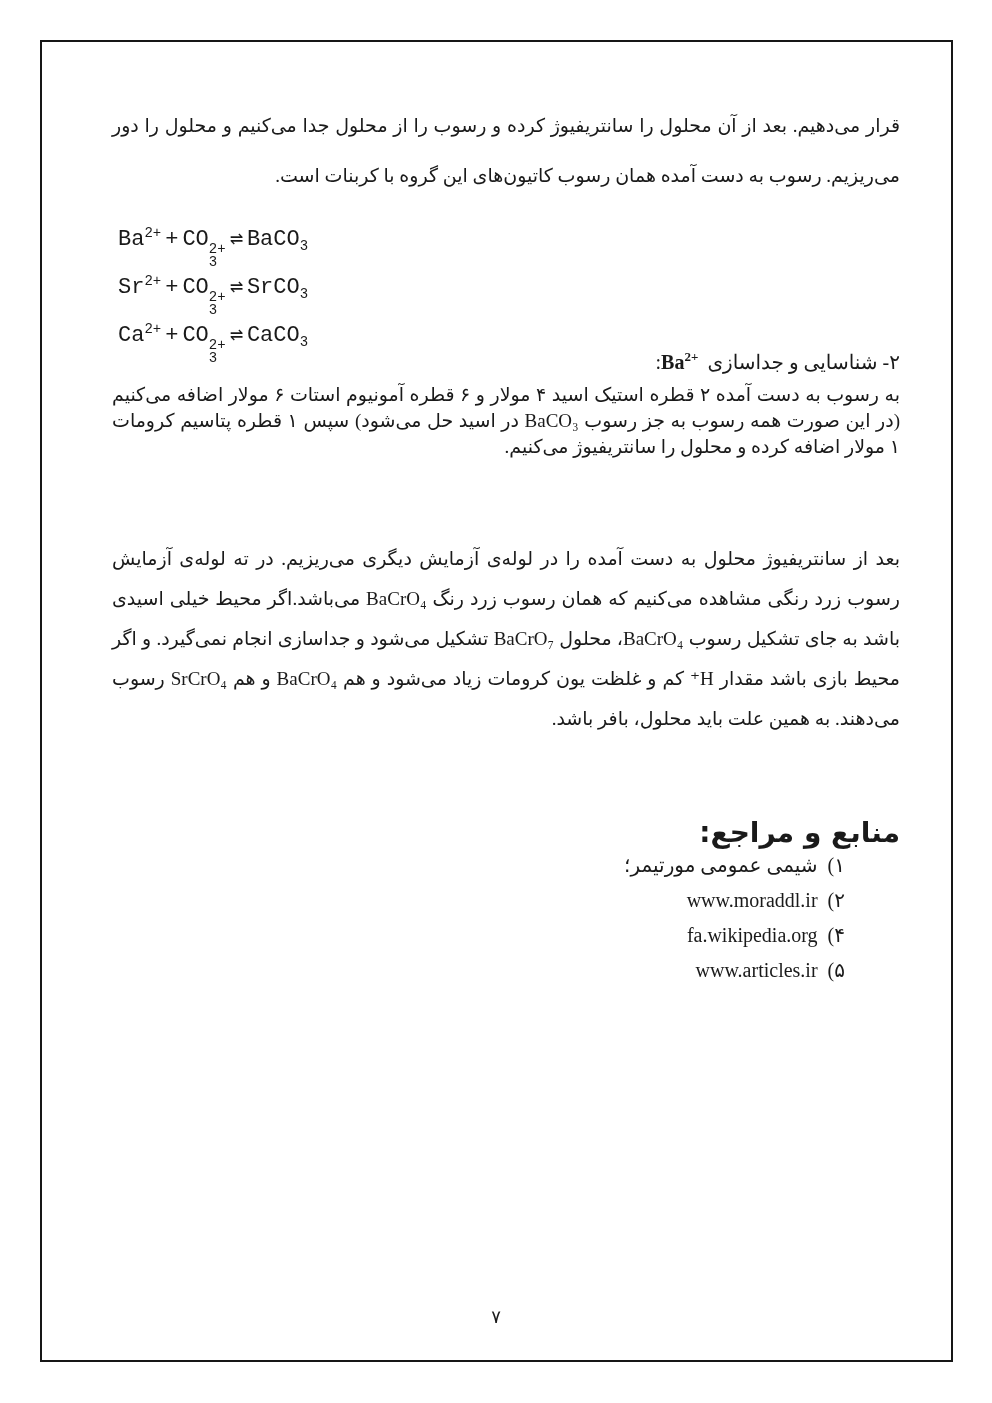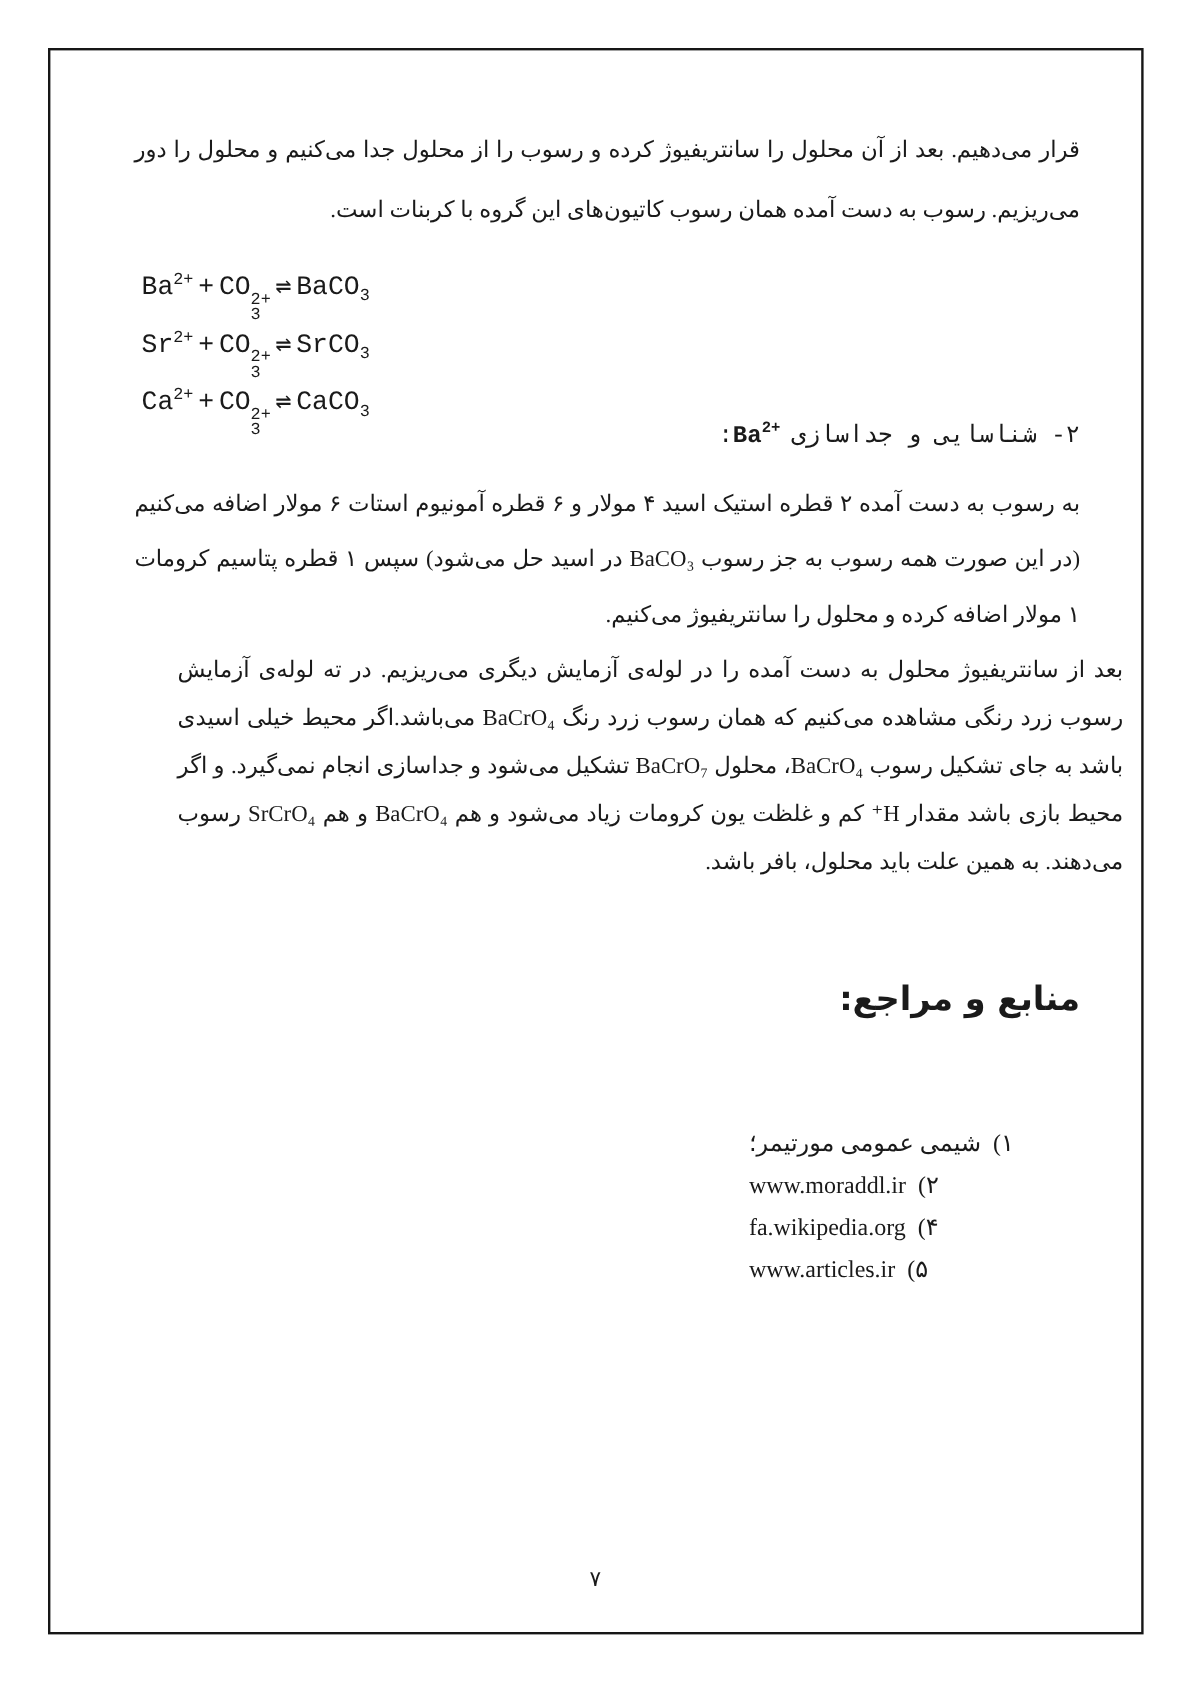--- a/index.html
+++ b/index.html
@@ -18,22 +18,22 @@
     box-sizing: border-box;
   }
   .body-text {
     position: absolute; left: 112px; width: 788px;
     direction: rtl; unicode-bidi: embed;
     text-align: justify;
     font-size: 19px; margin: 0;
     font-family: "Liberation Serif", "DejaVu Sans", serif;
   }
   .para1 { top: 101px; line-height: 50px; }
-  .para2 { top: 398px; line-height: 46px; }
-  .para3 { top: 539px; line-height: 40px; margin-left: 36px; }
+  .para2 { top: 382px; line-height: 26px; }
+  .para3 { top: 539px; line-height: 40px; }
 
   .equations {
     position: absolute; left: 118px; top: 216px;
     direction: ltr;
     font-size: 22px;
     font-family: Liberation Mono, monospace;
   }
   .equation { height: 48px; line-height: 48px; white-space: nowrap; }
   .equation sup { font-size: 14px; line-height: 0; }
   .equation sub { font-size: 14px; line-height: 0; }
@@ -41,34 +41,34 @@
   .stk {
     display: inline-flex; flex-direction: column; align-items: flex-start;
     font-size: 14px; line-height: 13px; vertical-align: -8px;
   }
   .stk span { display: block; }
 
   .section-heading {
     position: absolute; right: 92px; top: 349px;
     direction: rtl; unicode-bidi: embed;
     font-size: 20px; font-weight: normal; margin: 0;
-    font-family: Liberation Mono, monospace;
+    font-family: Liberation Serif, serif;
   }
   .h-formula { font-weight: bold; margin-right: 9px; white-space: nowrap; }
   .h-formula sup { font-size: 13px; }
 
   .refs-heading {
     position: absolute; right: 92px; top: 816px;
     direction: rtl; margin: 0;
     font-size: 28px; font-weight: bold;
     font-family: "DejaVu Sans", "Liberation Serif", sans-serif;
   }
   .refs {
-    position: absolute; right: 147px; top: 936px;
-    direction: rtl; text-align: left;
+    position: absolute; right: 147px; top: 848px;
+    direction: rtl; text-align: right;
   }
   .ref-item { line-height: 35px; font-size: 20px; white-space: nowrap; }
   .ref-num { margin-left: 10px; }
   .ref-label.url {
     font-family: "Liberation Serif", serif;
     font-size: 20px;
   }
   .page-number {
     position: absolute; left: 0; top: 1306px; width: 100%;
     text-align: center; font-size: 18px;

